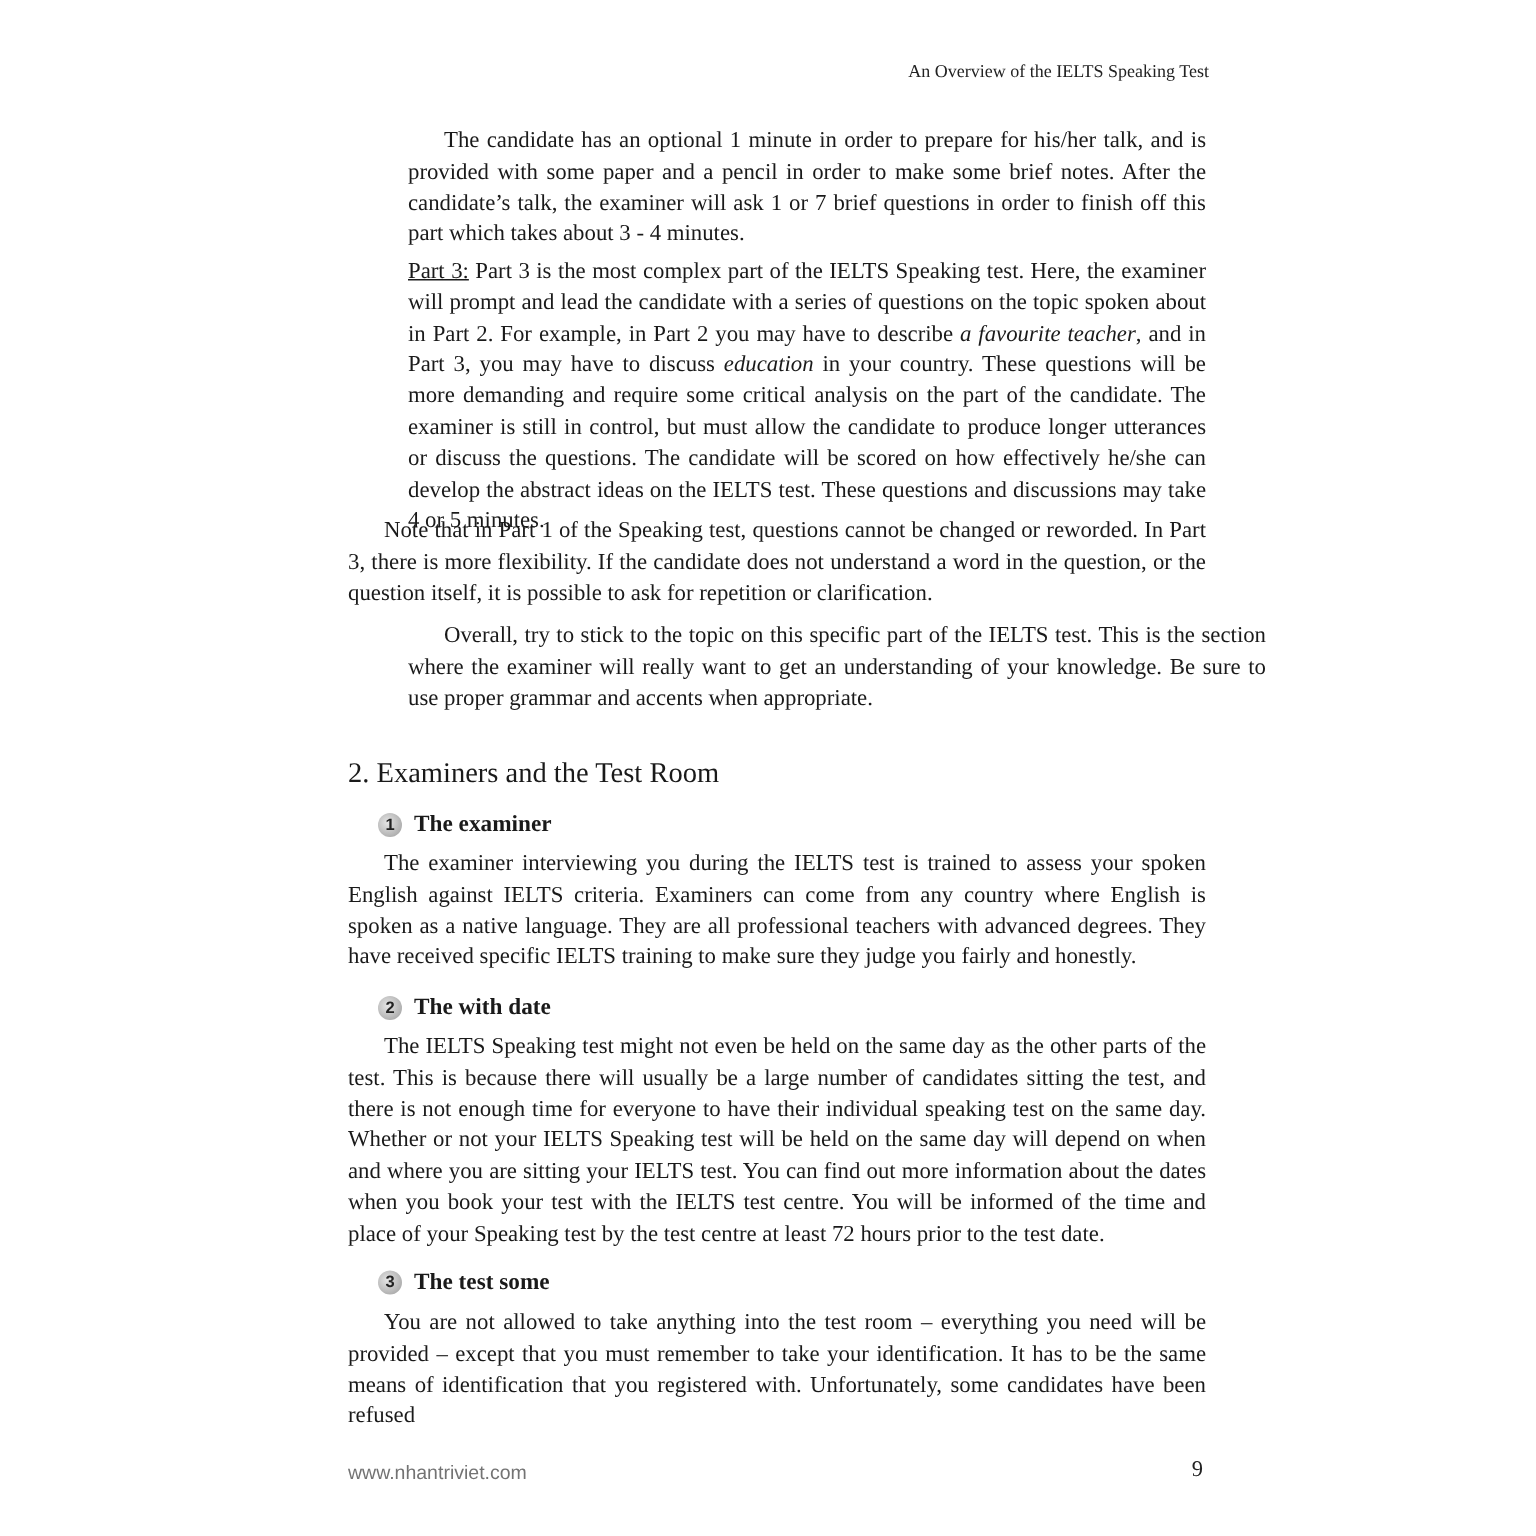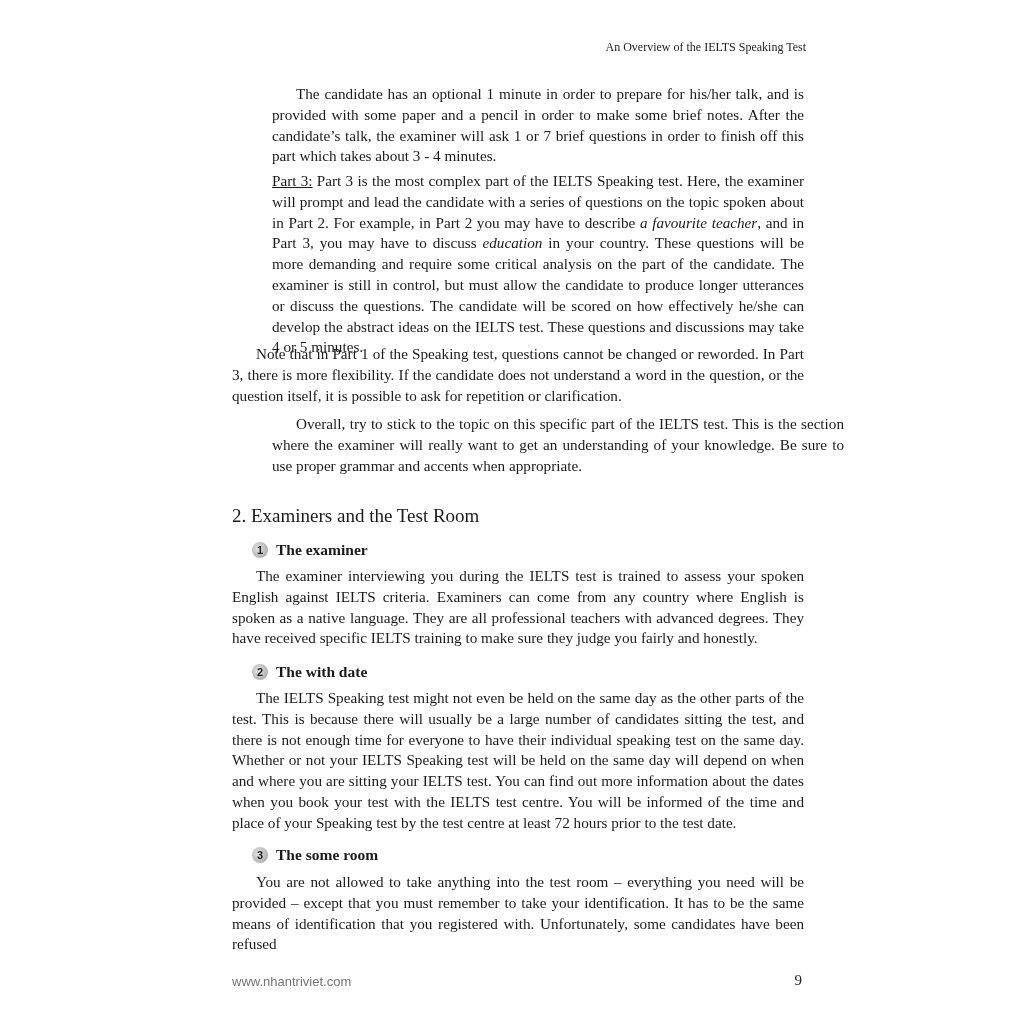--- a/index.html
+++ b/index.html
@@ -48,18 +48,18 @@
 <p class="para p-examiner indent">The examiner interviewing you during the IELTS test is trained to assess your spoken English against IELTS criteria. Examiners can come from any country where English is spoken as a native language. They are all professional teachers with advanced degrees. They have received specific IELTS training to make sure they judge you fairly and honestly.</p>
 
 <h3 class="sub-head sh2">
   <span class="num-badge">2</span>
   <span>The with date</span>
 </h3>
 <p class="para p-date indent">The IELTS Speaking test might not even be held on the same day as the other parts of the test. This is because there will usually be a large number of candidates sitting the test, and there is not enough time for everyone to have their individual speaking test on the same day. Whether or not your IELTS Speaking test will be held on the same day will depend on when and where you are sitting your IELTS test. You can find out more information about the dates when you book your test with the IELTS test centre. You will be informed of the time and place of your Speaking test by the test centre at least 72 hours prior to the test date.</p>
 
 <h3 class="sub-head sh3">
   <span class="num-badge">3</span>
-  <span>The some room</span>
+  <span>The test some</span>
 </h3>
 <p class="para p-room indent">You are not allowed to take anything into the test room – everything you need will be provided – except that you must remember to take your identification. It has to be the same means of identification that you registered with. Unfortunately, some candidates have been refused</p>
 
 <div class="footer-url">www.nhantriviet.com</div>
 <div class="page-num">9</div>
 
 </body></html>

